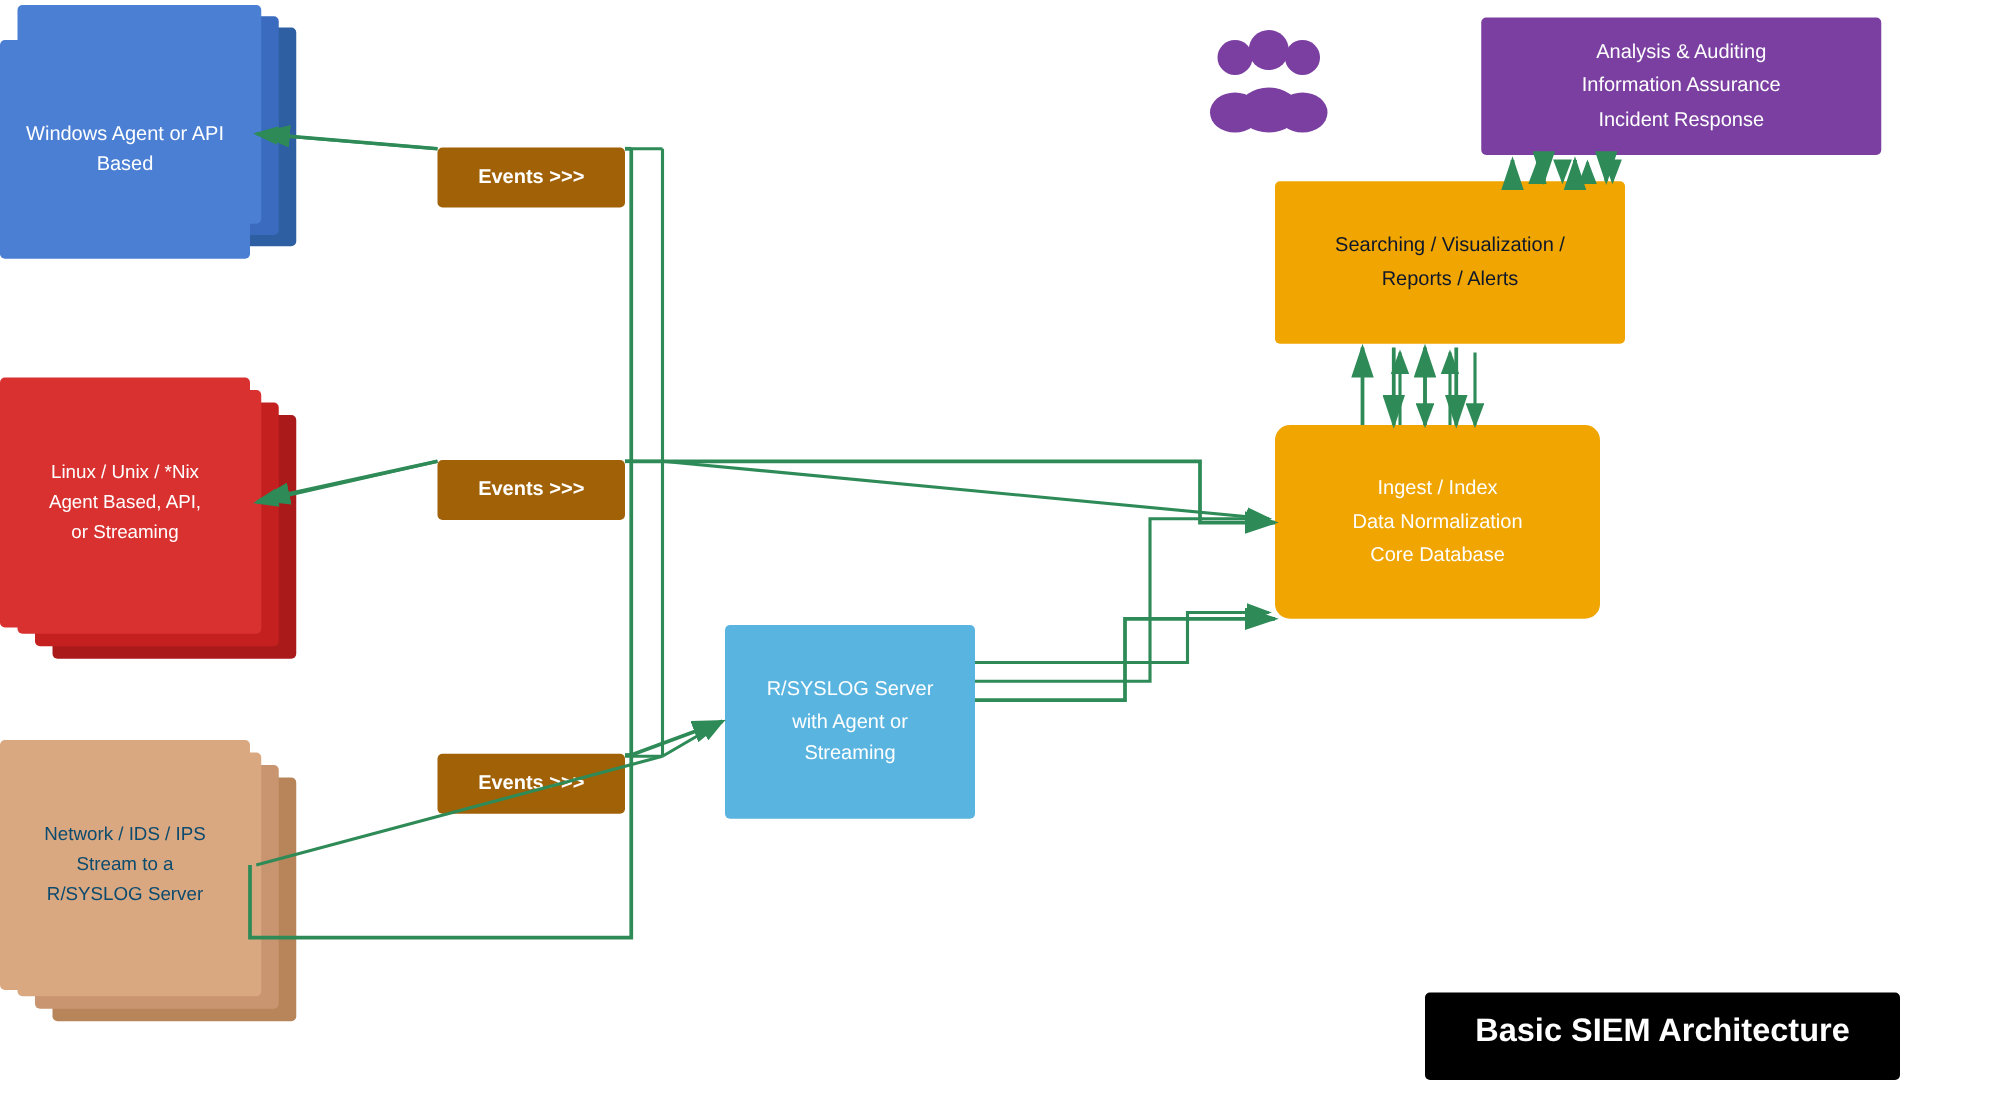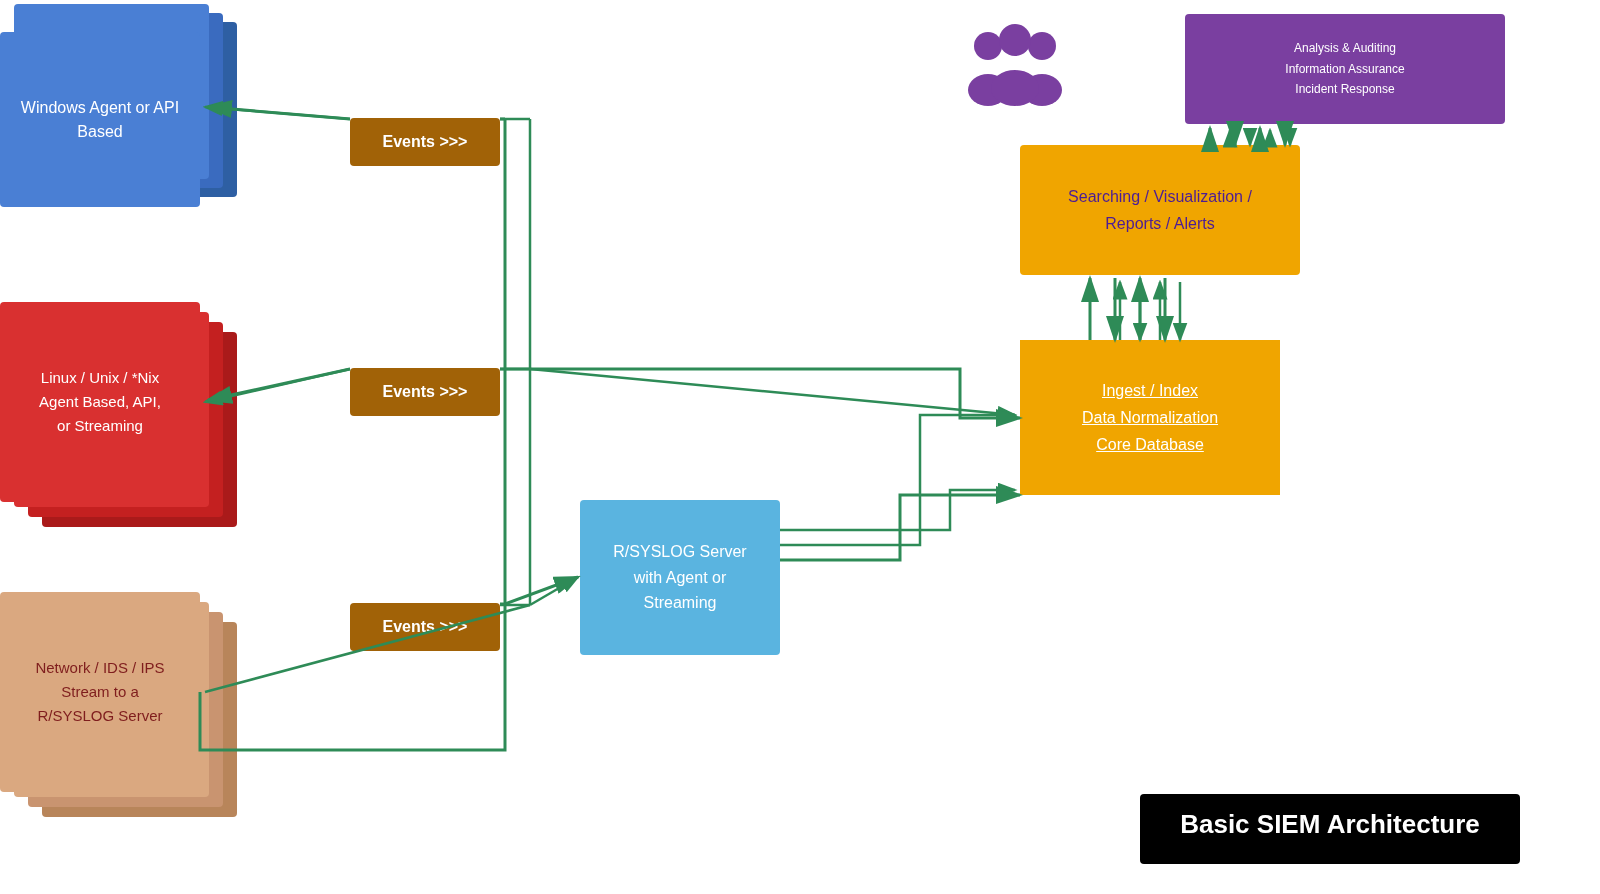--- a/index.html
+++ b/index.html
@@ -73,21 +73,21 @@
     .network-card-main {
       background: #daa880;
       top: 592px;
       left: 0px;
       width: 200px;
       height: 200px;
       border-radius: 4px;
       display: flex;
       align-items: center;
       justify-content: center;
-      color: #7f1d1d;
+      color: #0c4a6e;
       font-size: 15px;
       font-weight: 500;
       text-align: center;
       line-height: 1.6;
       padding: 10px;
     }
 
     
     .events-btn {
       position: absolute;
@@ -126,46 +126,45 @@
       background: #f0a500;
       color: white;
       font-size: 16px;
       font-weight: 500;
       text-align: center;
       line-height: 1.7;
       display: flex;
       align-items: center;
       justify-content: center;
       padding: 15px;
-      border-radius: 0;
-      text-decoration: underline;
+      border-radius: 12px;
     }
 
     
     .search-box {
       position: absolute;
       background: #f0a500;
-      color: #4c1d95;
+      color: #0f172a;
       font-size: 16px;
       font-weight: 500;
       text-align: center;
       line-height: 1.7;
       display: flex;
       align-items: center;
       justify-content: center;
       padding: 15px;
       border-radius: 4px;
     }
 
     
     .analysis-box {
       position: absolute;
       background: #7a3fa0;
       color: white;
-      font-size: 12px;
+      font-size: 16px;
       font-weight: 500;
       text-align: center;
       line-height: 1.7;
       display: flex;
       align-items: center;
       justify-content: center;
       padding: 12px;
       border-radius: 4px;
     }
 

